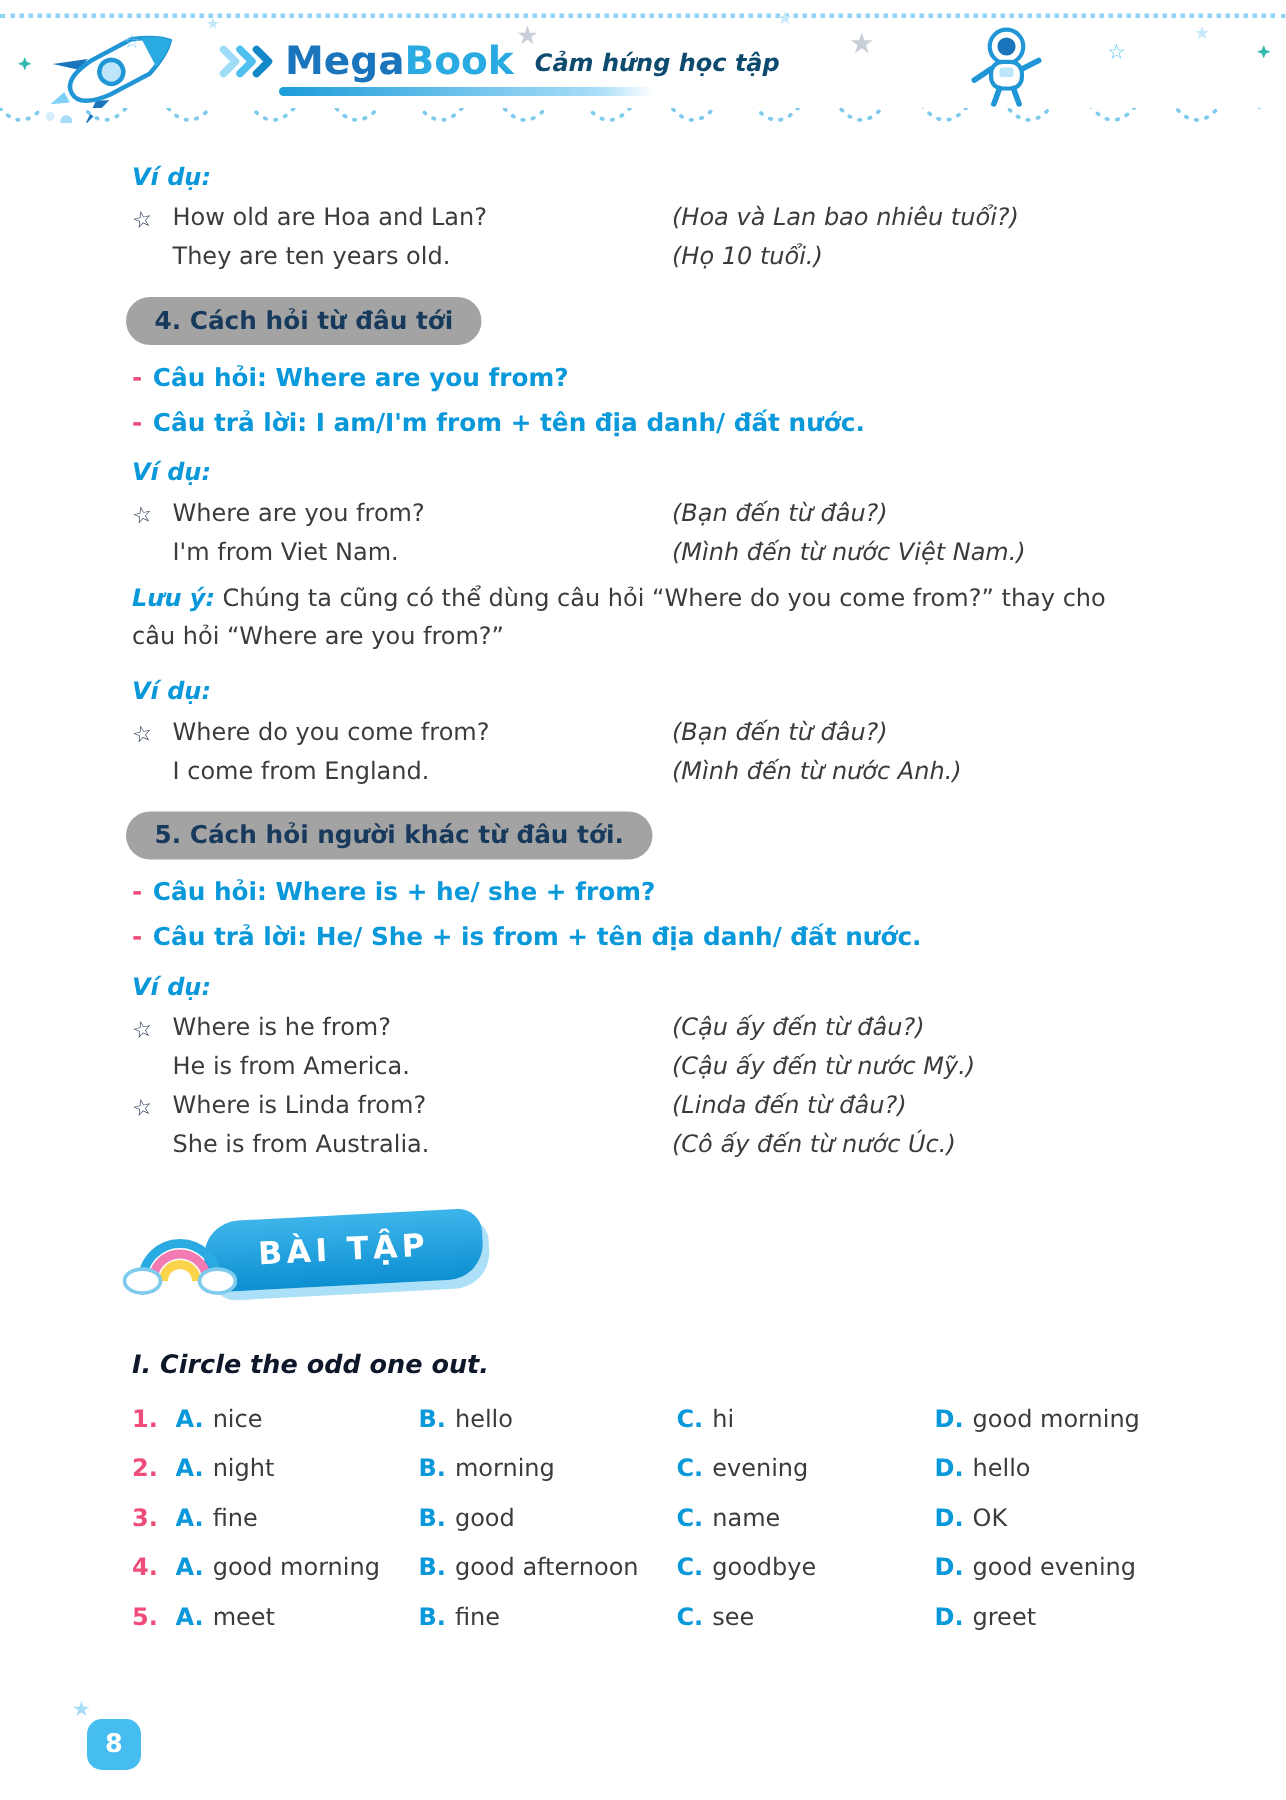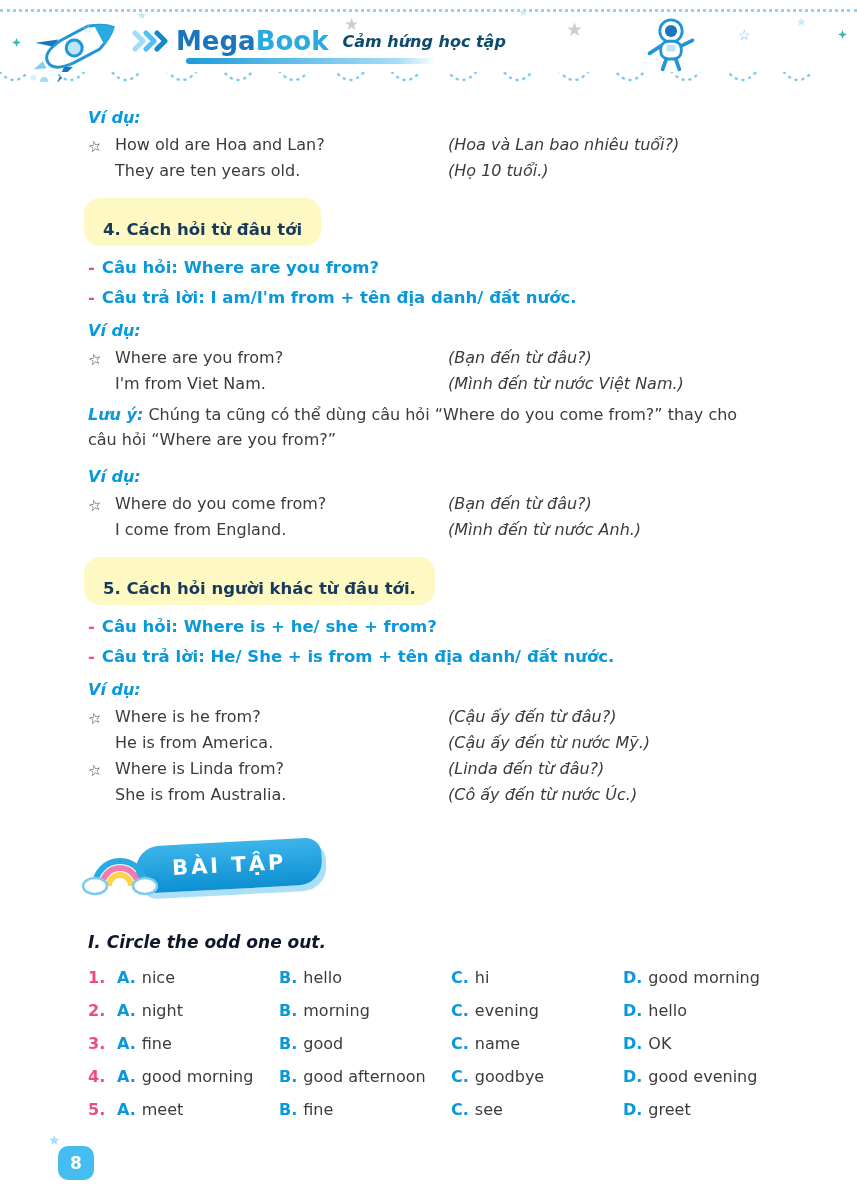--- a/index.html
+++ b/index.html
@@ -7,40 +7,40 @@
     width:857px;height:1200px;position:relative;overflow:hidden;
     background:#ffffff;color:#3b3b3d;
     font-family:"DejaVu Sans","Liberation Sans",sans-serif;
     font-size:16px;
   }
   
   .page-header{position:relative;height:76px;background:#fff;}
   .dotted-top{position:absolute;top:9px;left:0;right:0;border-bottom:3px dotted #8fd4f6;}
   .rocket{position:absolute;left:26px;top:12px;}
   .astronaut{position:absolute;right:158px;top:16px;}
-  .logo{position:absolute;left:132px;top:28px;display:flex;align-items:center;}
+  .logo{position:absolute;left:146px;top:28px;display:flex;align-items:center;}
   .logo .chev{margin-right:8px;}
   .wordmark{font-size:26px;font-weight:bold;letter-spacing:0;line-height:1;}
   .wordmark .mega{color:#1b75bc;}
   .wordmark .book{color:#29abe2;}
   .tagline{margin-left:14px;font-style:italic;font-weight:bold;color:#0c4a6e;font-size:16px;}
   .swoosh{position:absolute;left:186px;top:58px;width:250px;height:6px;border-radius:3px;
     background:linear-gradient(90deg,#1b9cd9,#a8ddf7 85%,rgba(168,221,247,0));}
   .scallop{position:absolute;left:0;bottom:-12px;}
   .hstar{position:absolute;line-height:1;}
   .diamond{position:absolute;width:9px;height:9px;background:#35b8b0;
     clip-path:polygon(50% 0,64% 36%,100% 50%,64% 64%,50% 100%,36% 64%,0 50%,36% 36%);}
   
   .content{padding:18px 87px 0 88px;}
   .vi-du{color:#0998da;font-weight:bold;font-style:italic;margin:14px 0 8px;}
   .ex-row{display:grid;grid-template-columns:27px 333px 1fr;align-items:baseline;margin:7px 0;}
   .ex-row .star{color:#2b3a55;font-size:15px;display:inline-block;transform:rotate(-12deg);}
   .ex-row .vi{font-style:italic;}
   .pill-wrap{margin:18px 0 12px -4px;}
-  .pill{display:inline-block;background:#fef9c3;border-radius:16px;padding:22px 19px 7px;
+  .pill{display:inline-block;background:#a3a3a3;border-radius:16px;padding:6px 19px 7px;
     font-weight:bold;font-size:16.5px;color:#17395c;}
   .qa{margin:11px 0;font-weight:bold;color:#0998da;font-size:16.5px;}
   .dash{color:#ee4d7a;margin-right:7px;}
   .note{margin:10px 0 6px;line-height:1.55;color:#3b3b3d;}
   .note-label{color:#0998da;font-weight:bold;font-style:italic;margin-right:5px;}
   
   .banner-wrap{position:relative;margin:34px 0 0 -4px;height:66px;}
   .rainbow{position:absolute;left:-2px;top:4px;z-index:2;}
   .ribbon{position:absolute;left:52px;top:4px;background:linear-gradient(180deg,#3db5ea,#0d8fd2);
     color:#fff;font-weight:bold;font-size:21px;letter-spacing:3px;padding:11px 36px 12px;

